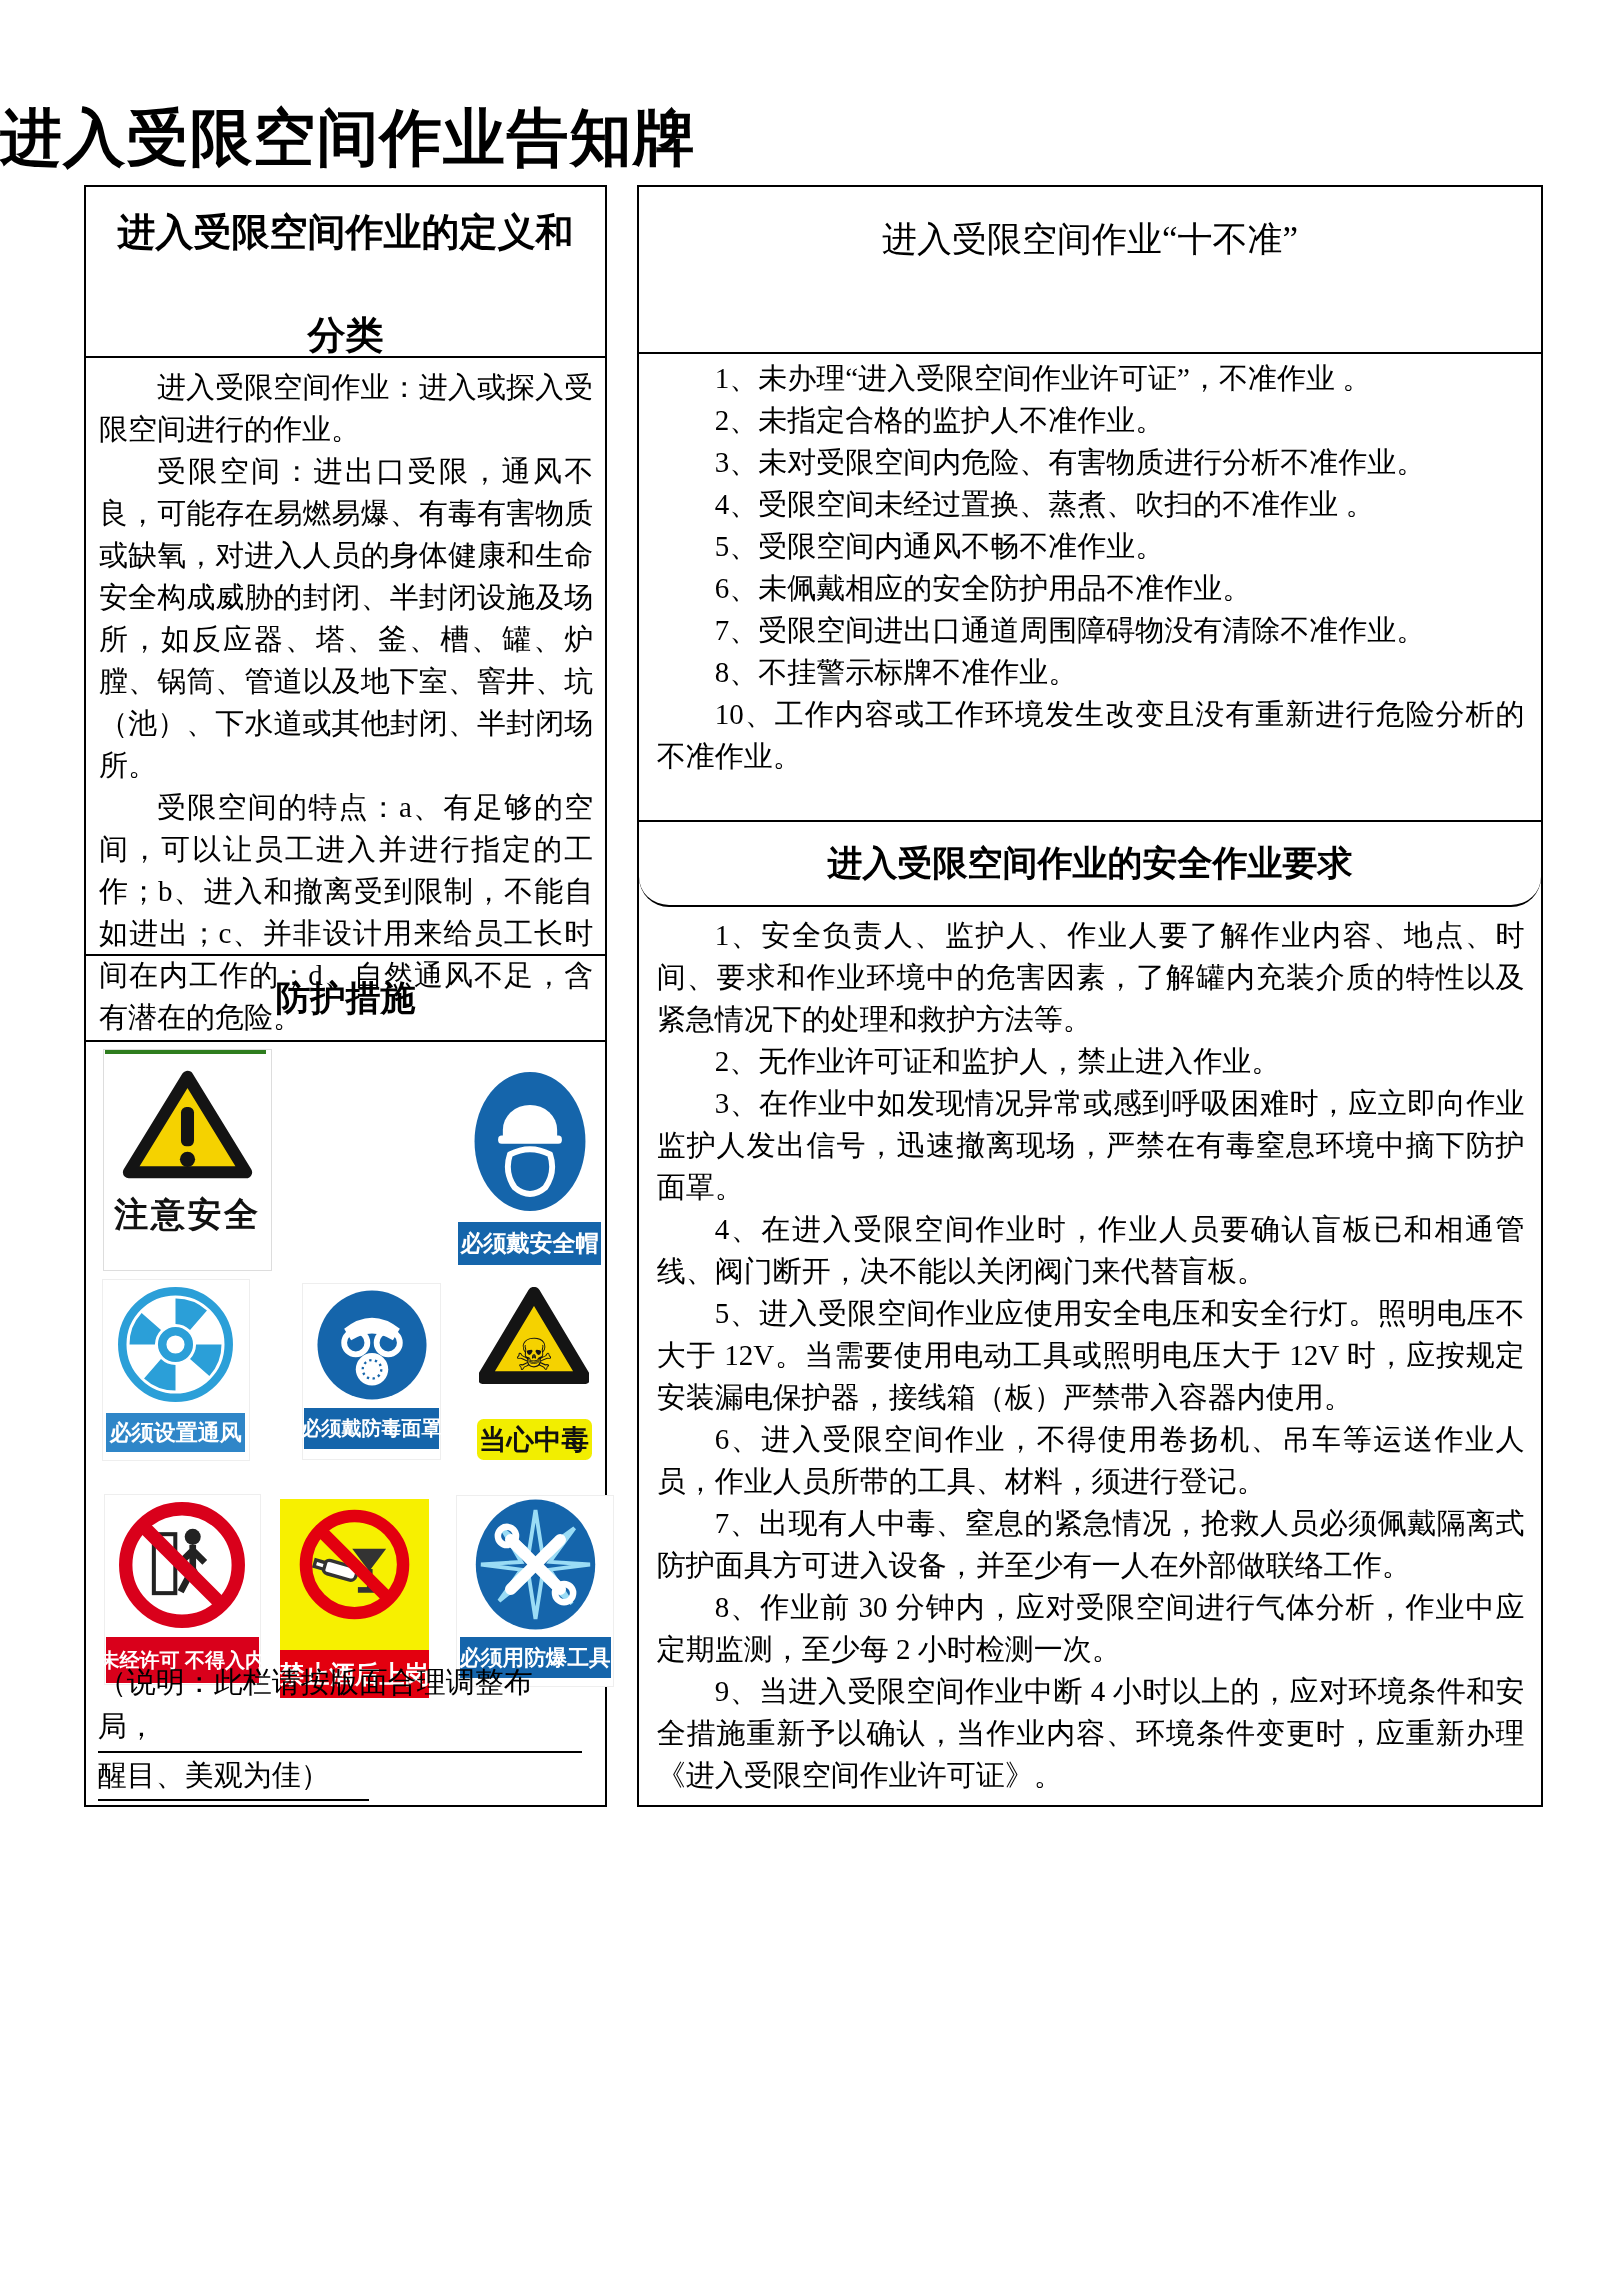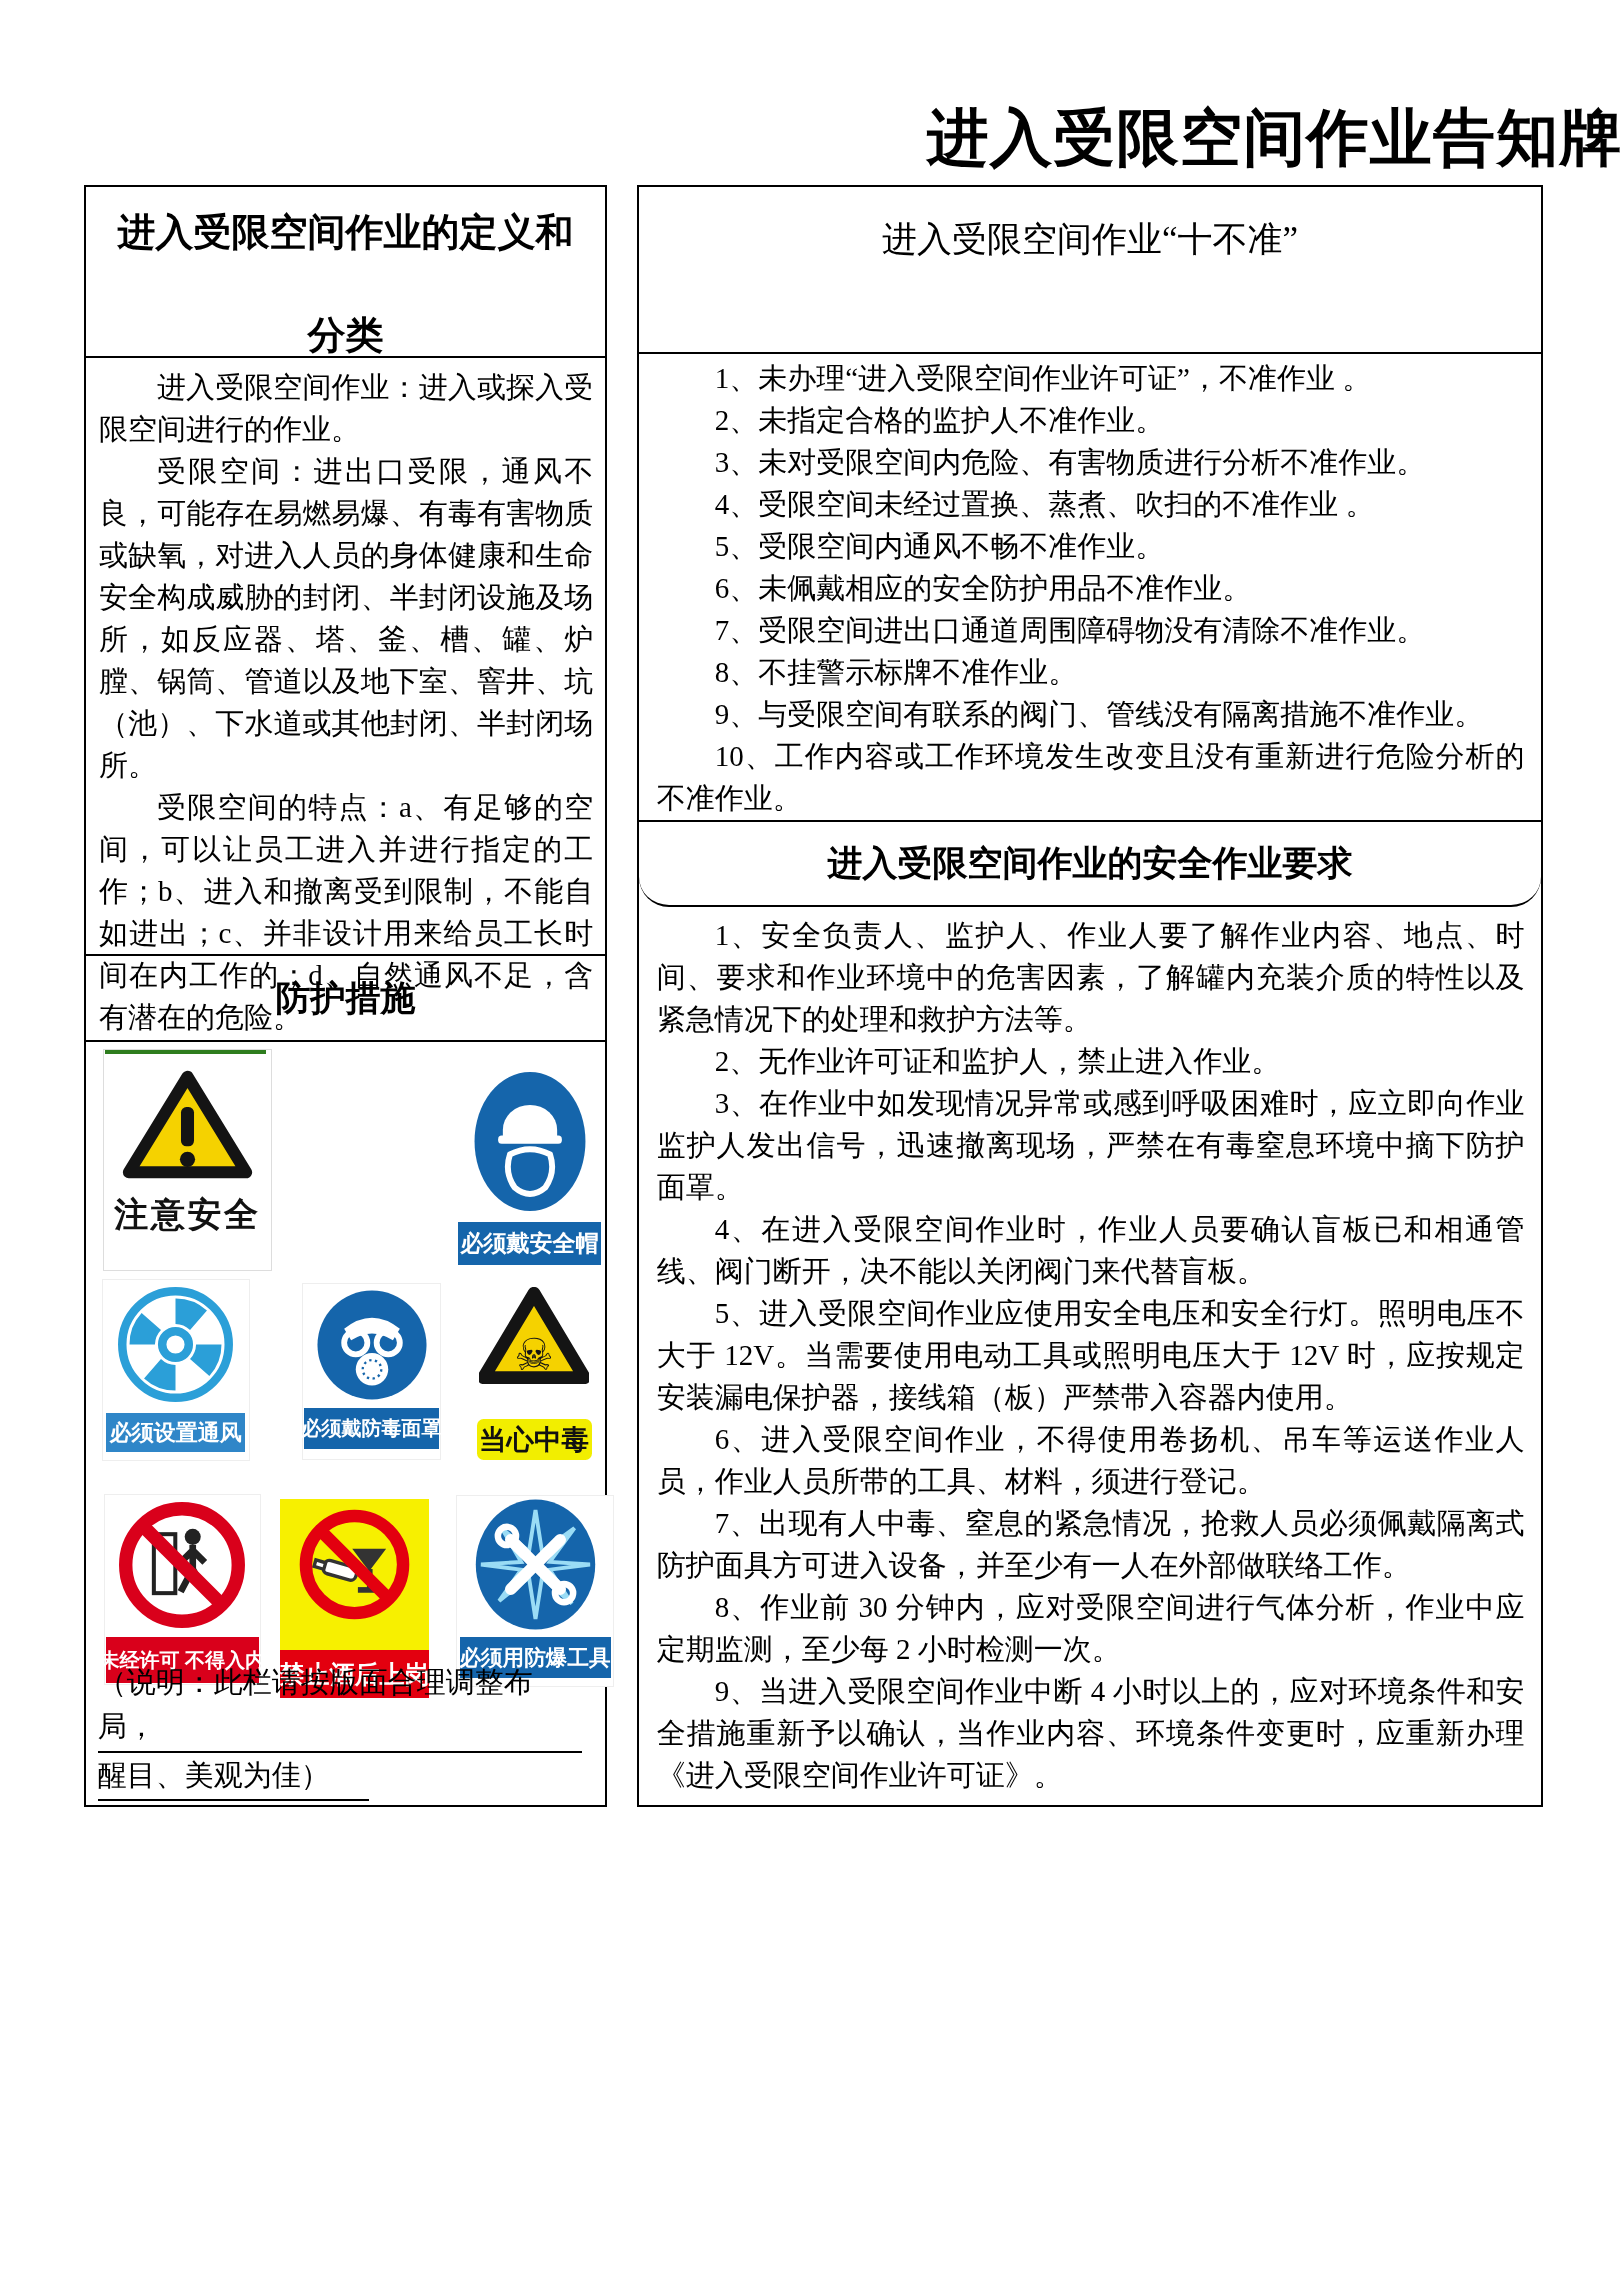--- a/index.html
+++ b/index.html
@@ -1,18 +1,18 @@
 <!DOCTYPE html>
 <html style="font-size:10.5px"><head>
 <meta charset="utf-8">
 <style>
   html,body{margin:0;padding:0;background:#e8e8e8;}
   .page{position:relative;width:1623px;height:2295px;background:#ffffff;
         font-family:"Liberation Serif","DejaVu Serif",serif;color:#000;overflow:hidden;}
-  .doc-title{position:absolute;top:96px;left:0;width:100%;text-align:right;
+  .doc-title{position:absolute;top:96px;left:0;width:100%;text-align:left;
              font-size:62px;font-weight:bold;letter-spacing:1.3px;}
   .tbl{position:absolute;top:185px;border:2px solid #000;box-sizing:border-box;
        display:flex;flex-direction:column;background:#fff;}
   .tbl-left{left:84px;width:523px;height:1622px;}
   .tbl-right{left:637px;width:906px;height:1622px;}
   .row{box-sizing:border-box;}
   .divider{border-bottom:2px solid #000;}
   
   .tl-r1{height:171px;text-align:center;font-weight:bold;font-size:38px;}
   .tl-r1 .hline1{margin-top:19.6px;}
@@ -191,21 +191,20 @@
     </div>
     <div class="row tr-r2 divider">
       <p>1、未办理“进入受限空间作业许可证”，不准作业 。</p>
       <p>2、未指定合格的监护人不准作业。</p>
       <p>3、未对受限空间内危险、有害物质进行分析不准作业。</p>
       <p>4、受限空间未经过置换、蒸煮、吹扫的不准作业 。</p>
       <p>5、受限空间内通风不畅不准作业。</p>
       <p>6、未佩戴相应的安全防护用品不准作业。</p>
       <p>7、受限空间进出口通道周围障碍物没有清除不准作业。</p>
       <p>8、不挂警示标牌不准作业。</p>
-      <p>9、与受限空间有联系的阀门、管线没有隔离措施不准作业。</p>
       <p>10、工作内容或工作环境发生改变且没有重新进行危险分析的不准作业。</p>
     </div>
     <div class="row tr-r3 divider">
       <span>进入受限空间作业的安全作业要求</span>
     </div>
     <div class="row tr-r4">
       <p>1、安全负责人、监护人、作业人要了解作业内容、地点、时间、要求和作业环境中的危害因素，了解罐内充装介质的特性以及紧急情况下的处理和救护方法等。</p>
       <p>2、无作业许可证和监护人，禁止进入作业。</p>
       <p>3、在作业中如发现情况异常或感到呼吸困难时，应立即向作业监护人发出信号，迅速撤离现场，严禁在有毒窒息环境中摘下防护面罩。</p>
       <p>4、在进入受限空间作业时，作业人员要确认盲板已和相通管线、阀门断开，决不能以关闭阀门来代替盲板。</p>

